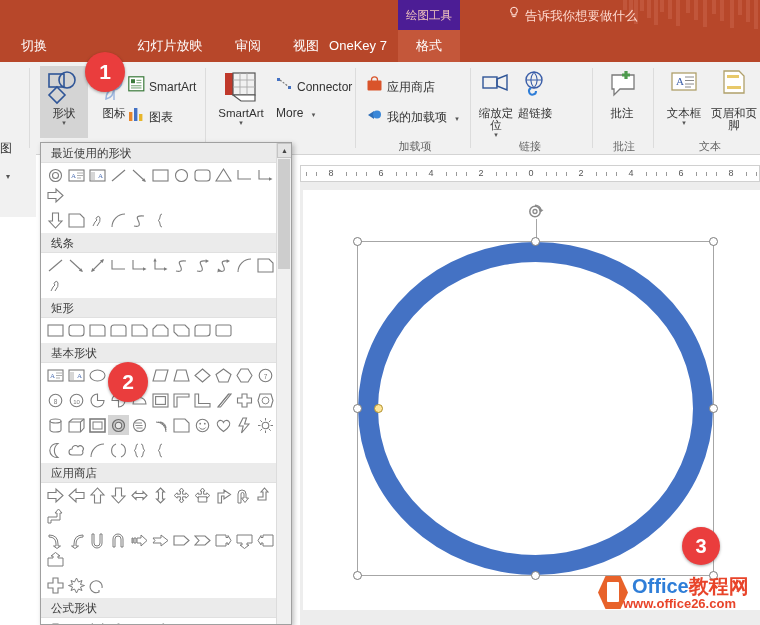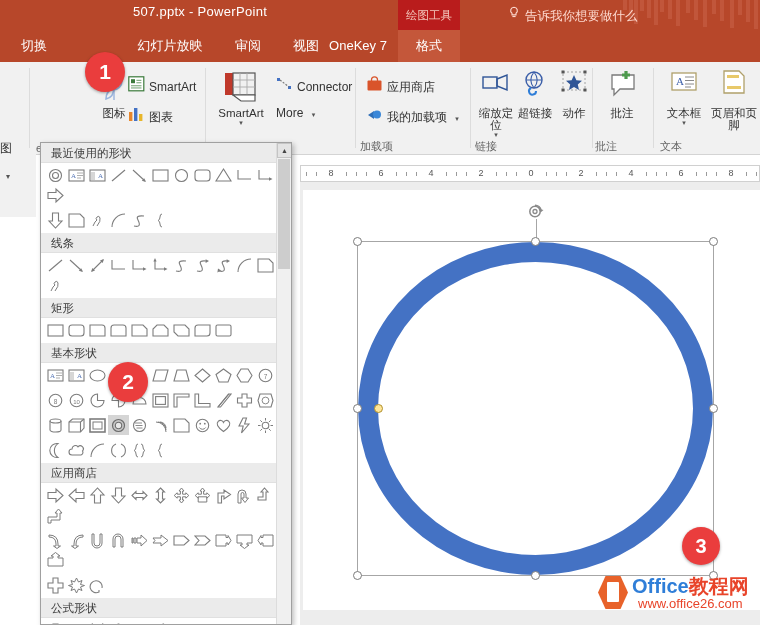--- a/index.html
+++ b/index.html
@@ -19,21 +19,21 @@
     text-align:center; color:#fff; font-size:13px;
     letter-spacing:.3px; white-space:nowrap;
   }
   
   #title-deco{ position:absolute; right:0; top:0; width:140px; height:30px; overflow:hidden; opacity:.45;}
   #title-deco i{ position:absolute; top:-4px; width:4px; background:#cf6a50; display:block;}
 
   
   #ctx-tab{
     position:absolute; left:398px; top:0px; width:62px; height:30px;
-    background:#b91c1c; color:#f3c8bd; font-size:11.5px;
+    background:#4c1d95; color:#f3c8bd; font-size:11.5px;
     text-align:center; line-height:30px; white-space:nowrap;
   }
 
   
   #tabstrip{
     position:absolute; left:0; top:30px; width:760px; height:32px;
     background:#b7472a;
   }
   .tab{
     position:absolute; top:0; height:32px; line-height:32px;
@@ -48,21 +48,21 @@
   #tellme .bulb{ display:inline-block; margin-right:5px; }
 
   
   #ribbon{
     position:absolute; left:0; top:62px; width:760px; height:93px;
     background:#f1f1f1; border-bottom:1px solid #d4d4d4;
   }
   .rgroup{ position:absolute; top:0; height:93px; }
   .rgroup .glabel{
     position:absolute; bottom:1px; left:0; width:100%;
-    font-size:11px; color:#666; white-space:nowrap;
+    text-align:center; font-size:11px; color:#666; white-space:nowrap;
   }
   .gsep{ position:absolute; top:6px; width:1px; height:80px; background:#dcdcdc; }
 
   .bigbtn{
     position:absolute; top:4px; width:48px; height:72px;
     text-align:center; font-size:11.5px; color:#333; cursor:default;
   }
   .bigbtn.sel{ background:#d4d4d4; }
   .bigbtn .ico{ display:block; height:38px; margin-top:3px; }
   .bigbtn .lbl{ display:block; line-height:12px; }
@@ -162,21 +162,21 @@
     position:absolute; left:0; top:4px; width:30px; height:33px; background:#e8622a;
     clip-path:polygon(25% 0%,75% 0%,100% 50%,75% 100%,25% 100%,0% 50%);
   }
   #wm .hex span{
     position:absolute; left:9px; top:6px; width:12px; height:20px;
     background:#fff; border-radius:1px;
   }
   #wm .t1{ position:absolute; left:34px; top:1px; font-size:20px; font-weight:bold; white-space:nowrap;}
   #wm .t1 .blue{ color:#2f7ed8; }
   #wm .t1 .red{ color:#e8442a; }
-  #wm .t2{ position:absolute; left:40px; top:24px; font-size:13px; font-weight:normal; color:#e8442a; white-space:nowrap;}
+  #wm .t2{ position:absolute; left:25px; top:24px; font-size:13px; font-weight:bold; color:#e8442a; white-space:nowrap;}
 </style>
 </head>
 <body>
 
 <div id="titlebar">
   <div id="title-deco">
       <i style="left: 3px; height: 14px;"></i>
       <i style="left: 9px; height: 21px;"></i>
       <i style="left: 14px; height: 28px;"></i>
       <i style="left: 20px; height: 15px;"></i>
@@ -188,21 +188,20 @@
       <i style="left: 66px; height: 17px;"></i>
       <i style="left: 74px; height: 24px;"></i>
       <i style="left: 83px; height: 31px;"></i>
       <i style="left: 92px; height: 18px;"></i>
       <i style="left: 100px; height: 25px;"></i>
       <i style="left: 110px; height: 32px;"></i>
       <i style="left: 118px; height: 19px;"></i>
       <i style="left: 126px; height: 26px;"></i>
       <i style="left: 134px; height: 33px;"></i>
     </div>
-  <div id="title-text">507.pptx  -  PowerPoint</div>
 </div>
 <div id="ctx-tab">绘图工具</div>
 
 <div id="tabstrip">
     <div class="tab" style="left: 10px; width: 48px;">切换</div>
     <div class="tab" style="left: 68px; width: 48px; margin-top: 23px;">动画</div>
     <div class="tab" style="left: 126px; width: 88px;">幻灯片放映</div>
     <div class="tab" style="left: 224px; width: 48px;">审阅</div>
     <div class="tab" style="left: 282px; width: 48px;">视图</div>
     <div class="tab" style="left: 318px; width: 80px;">OneKey 7</div>
@@ -222,20 +221,31 @@
   <div id="clip-left">
     <div class="c1">图</div>
     <div class="c2">▾</div>
   </div>
   <div class="gsep" style="left:29px"></div>
 
   <div class="rgroup" style="left:36px;width:262px">
     <div class="glabel">ell</div>
   </div>
 
+  <div class="bigbtn sel" style="left:40px">
+    <span class="ico">
+      <svg width="42" height="38" viewBox="0 0 42 38">
+        <rect x="6" y="5" width="15" height="13" fill="none" stroke="#2f5597" stroke-width="1.6"></rect>
+        <circle cx="24" cy="11" r="8" fill="none" stroke="#2f5597" stroke-width="1.6"></circle>
+        <path d="M14 18 L22 26 L14 34 L6 26 Z" fill="none" stroke="#2f5597" stroke-width="1.6"></path>
+      </svg>
+    </span>
+    <span class="lbl">形状</span>
+    <span class="caret">▾</span>
+  </div>
 
   <div class="bigbtn" style="left:90px">
     <span class="ico">
       <svg width="40" height="38" viewBox="0 0 40 38">
         <circle cx="19" cy="12" r="9" fill="none" stroke="#9ab4dd" stroke-width="1.6"></circle>
         <path d="M12 30c0-6 4-10 8-12 0 7-3 11-8 12z" fill="none" stroke="#9ab4dd" stroke-width="1.6"></path>
         <path d="M20 18v13" stroke="#9ab4dd" stroke-width="1.4"></path>
       </svg>
     </span>
     <span class="lbl">图标</span>
@@ -334,33 +344,20 @@
   </div>
   <div class="bigbtn" style="left:516px;width:38px">
     <span class="ico">
       <svg width="34" height="30" viewBox="0 0 34 30">
         <circle cx="16" cy="11" r="8" fill="none" stroke="#3b5ea8" stroke-width="1.4"></circle>
         <path d="M8 11h16M16 3c4 5 4 11 0 16M16 3c-4 5-4 11 0 16" fill="none" stroke="#3b5ea8" stroke-width="1.1"></path>
         <path d="M13 19a3.5 3.5 0 1 0 5 3" fill="none" stroke="#2f7ed8" stroke-width="2"></path>
       </svg>
     </span>
     <span class="lbl">超链接</span>
-  </div>
-  <div class="bigbtn" style="left:555px;width:38px">
-    <span class="ico">
-      <svg width="34" height="30" viewBox="0 0 34 30">
-        <rect x="6" y="3" width="22" height="18" fill="none" stroke="#9a9a9a" stroke-width=".9" stroke-dasharray="2 2"></rect>
-        <path d="M17 6 L19.4 11.2 L25 11.8 L20.8 15.4 L22 21 L17 18.1 L12 21 L13.2 15.4 L9 11.8 L14.6 11.2 Z" fill="#2f5597"></path>
-        <rect x="4.5" y="1.5" width="3" height="3" fill="#555"></rect>
-          <rect x="26.5" y="1.5" width="3" height="3" fill="#555"></rect>
-        <rect x="4.5" y="19.5" width="3" height="3" fill="#555"></rect>
-          <rect x="26.5" y="19.5" width="3" height="3" fill="#555"></rect>
-      </svg>
-    </span>
-    <span class="lbl">动作</span>
   </div>
 
   <div class="gsep" style="left:592px"></div>
 
   <div class="rgroup" style="left:595px;width:58px">
     <div class="glabel">批注</div>
   </div>
   <div class="bigbtn" style="left:600px;width:44px">
     <span class="ico">
       <svg width="36" height="32" viewBox="0 0 36 32">

